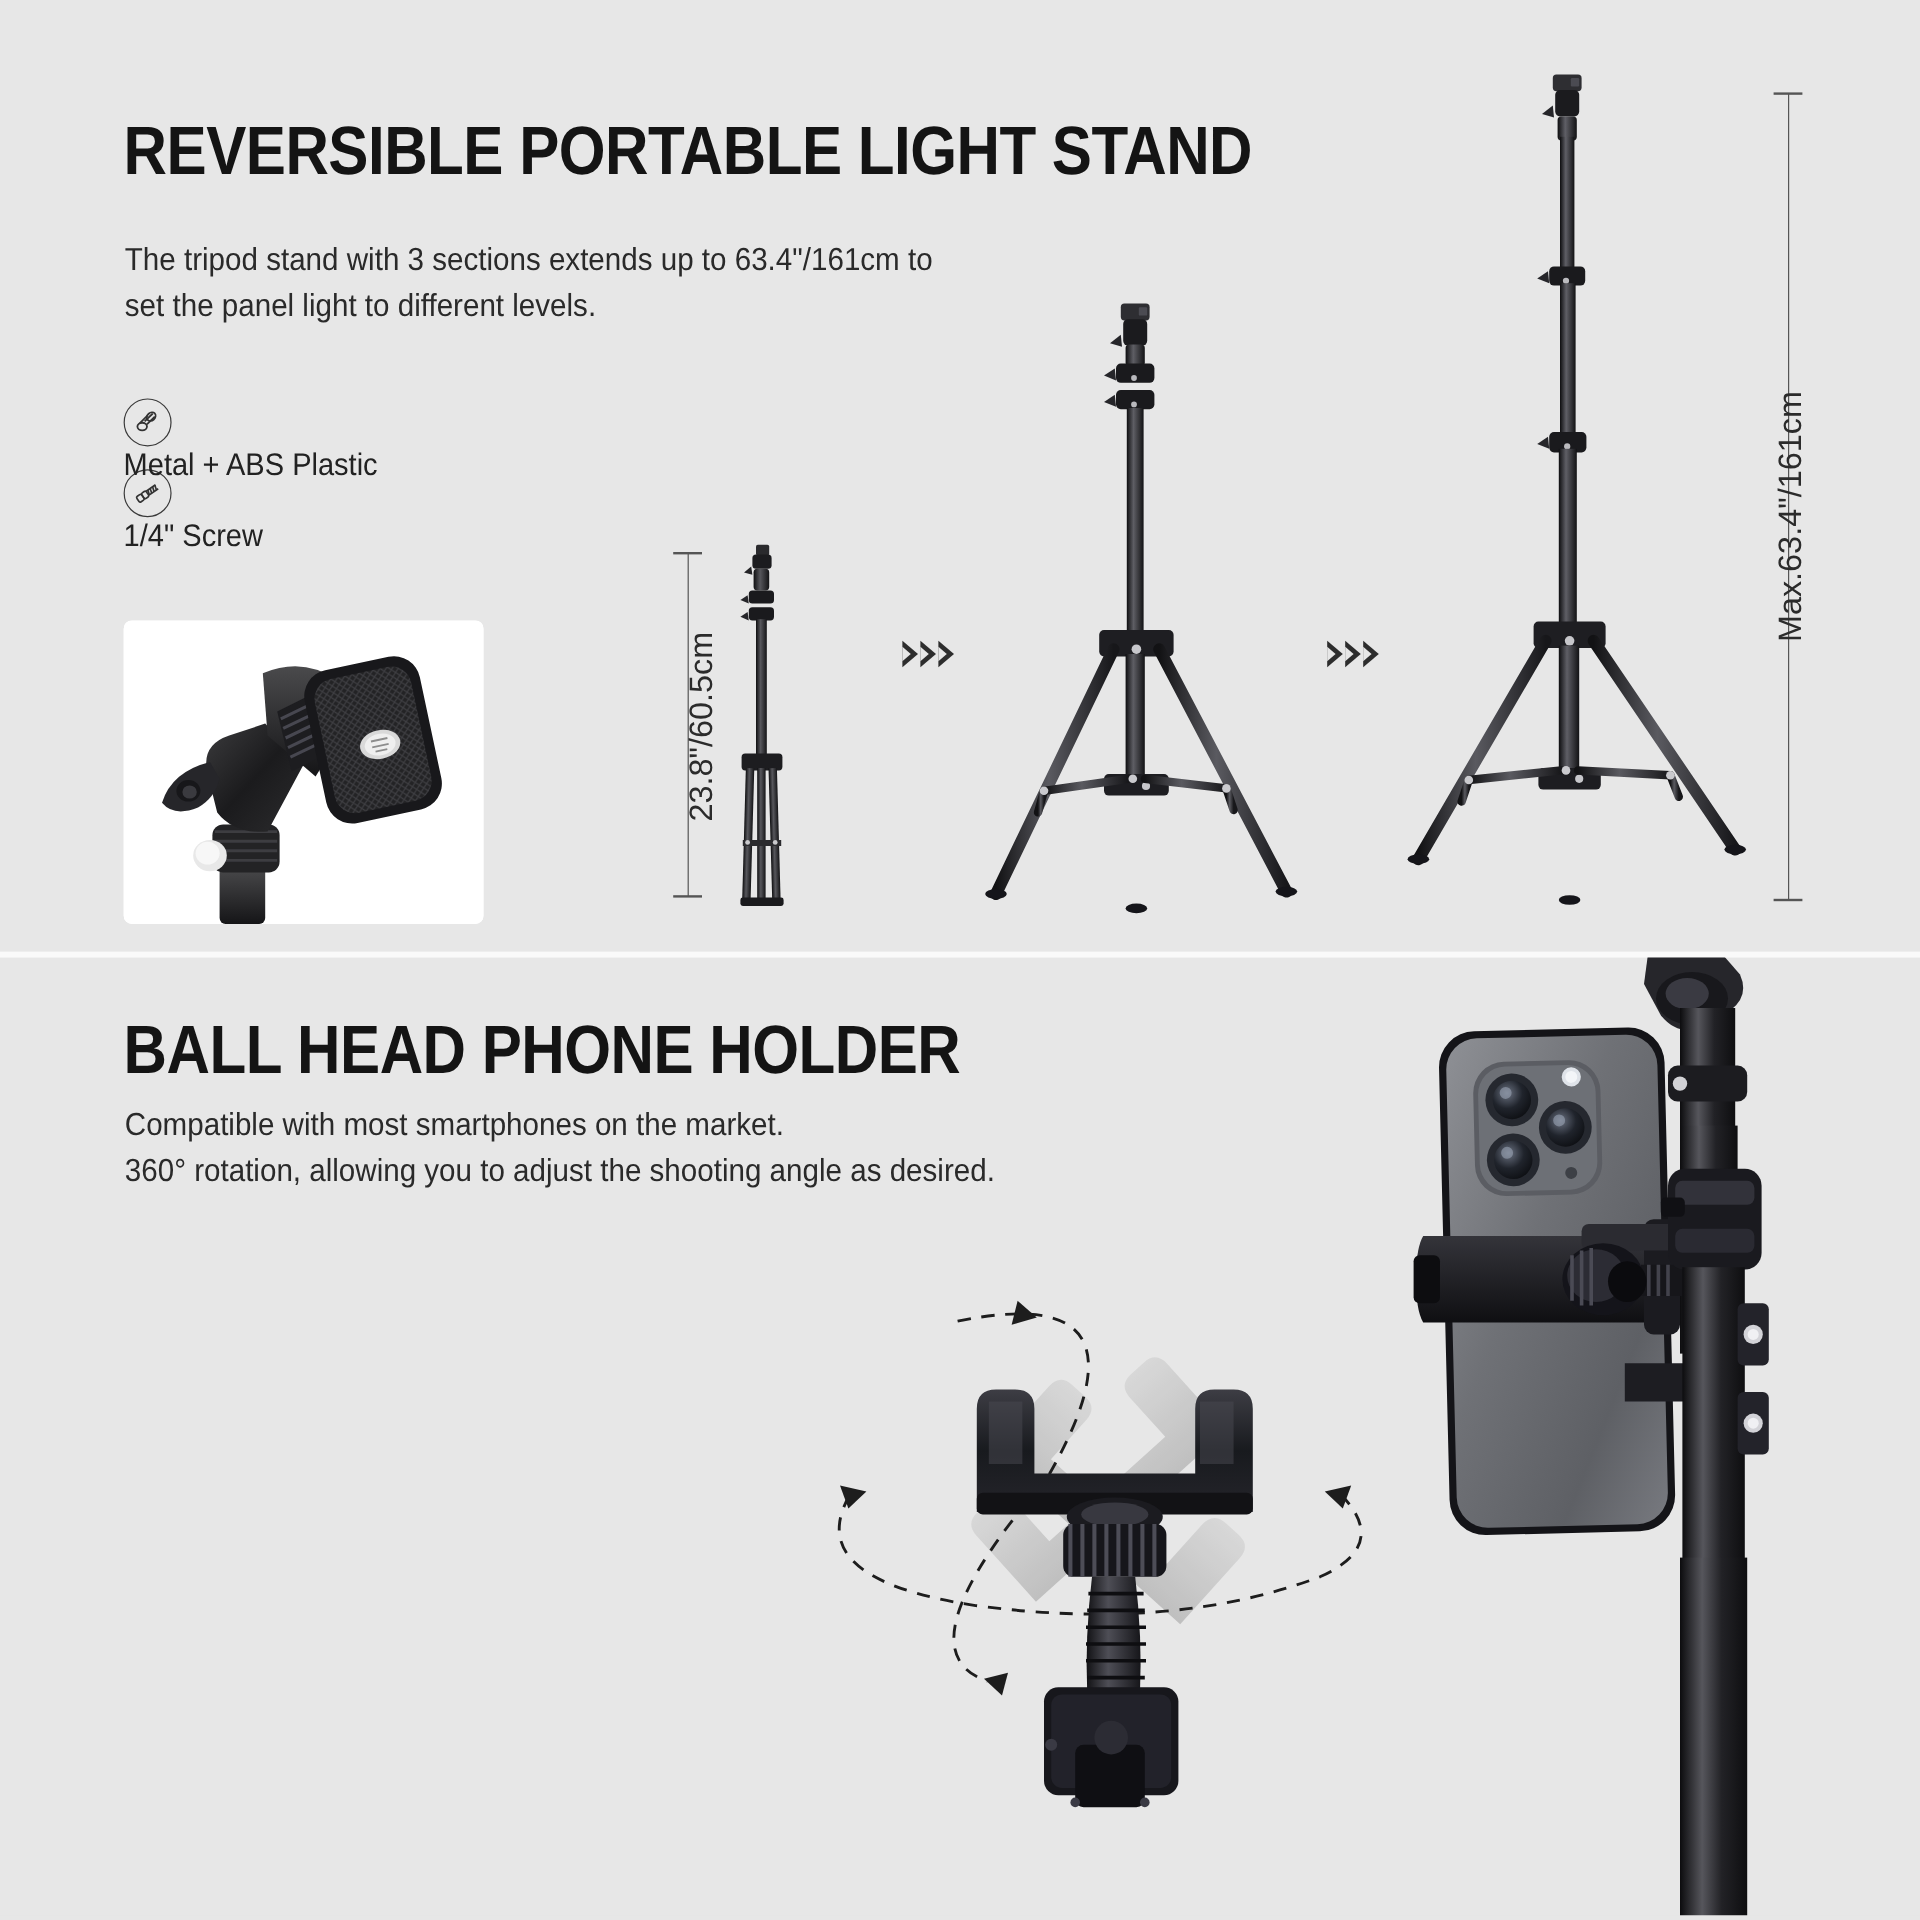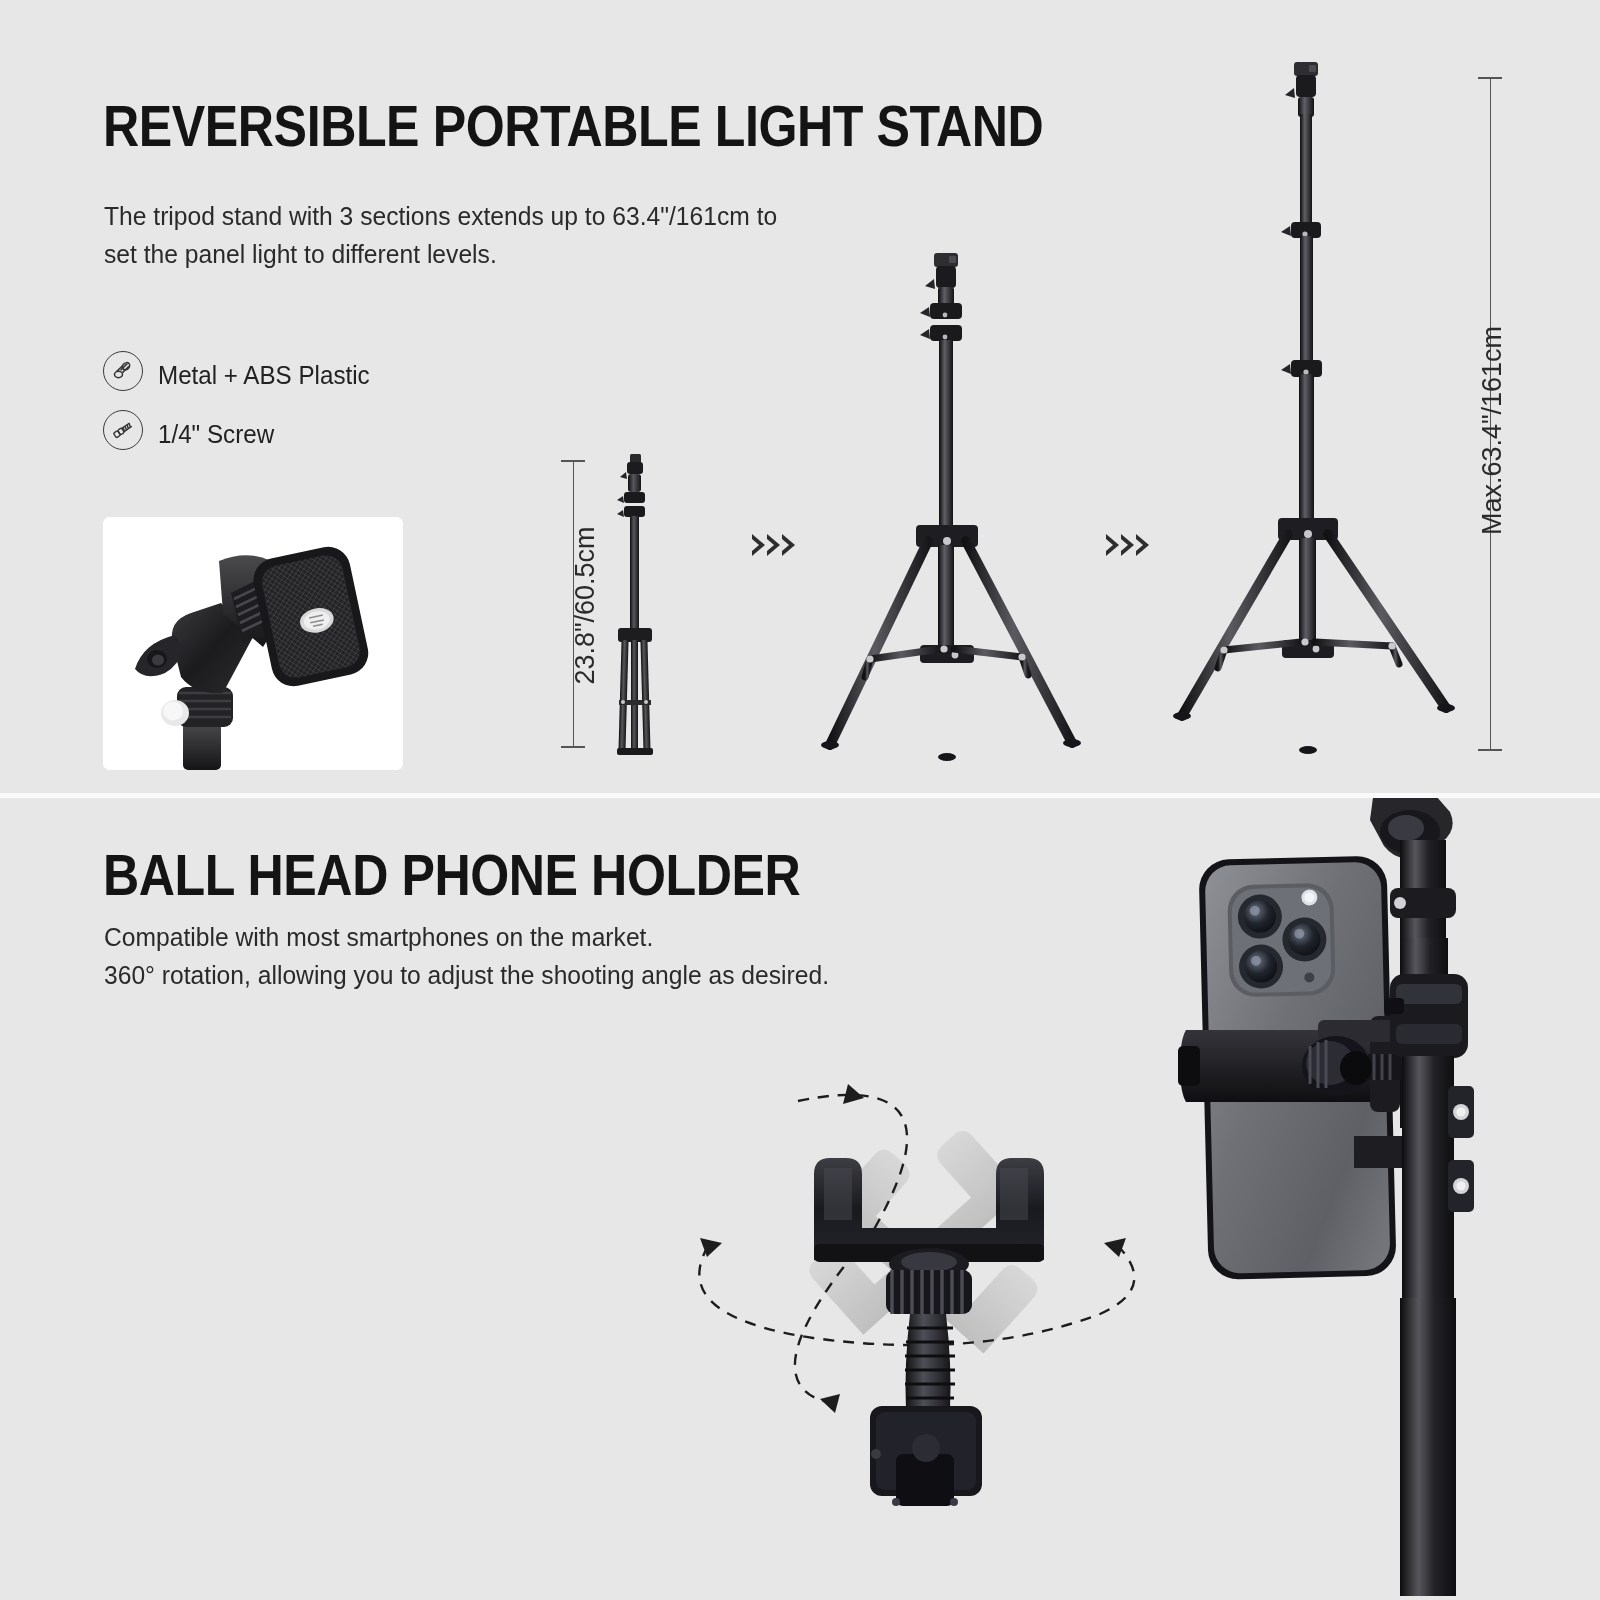--- a/index.html
+++ b/index.html
@@ -45,22 +45,23 @@
     color: #2a2a2a;
     line-height: 1.44;
     transform: scaleX(0.93);
     transform-origin: left top;
     white-space: nowrap;
   }
 
   
   #features { position: absolute; left: 103px; top: 332px; }
   .feature-row {
-    display: flex; align-items: flex-end;
+    display: flex; align-items: flex-start;
     height: 59px;
+    flex-direction: column;
   }
   .feature-icon {
     width: 40px; height: 40px; flex: 0 0 40px;
     border: 1.6px solid #3a3a3a;
     border-radius: 50%;
     display: flex; align-items: center; justify-content: center;
     margin-right: 15px;
   }
   .feature-icon svg { display: block; }
   .feature-label {

